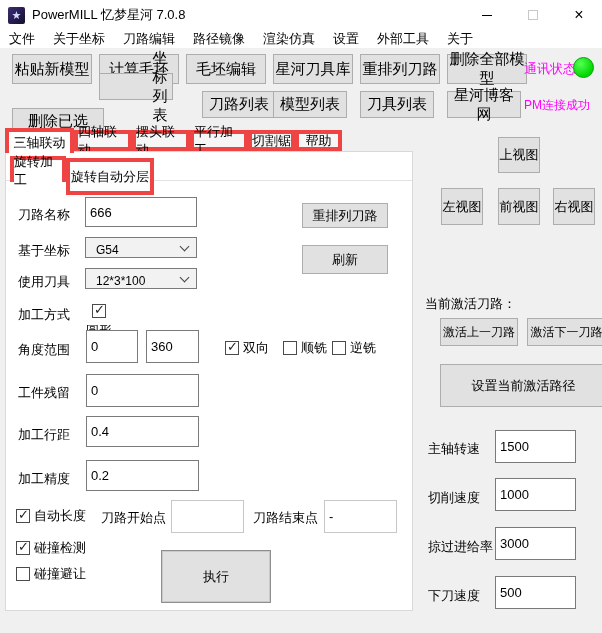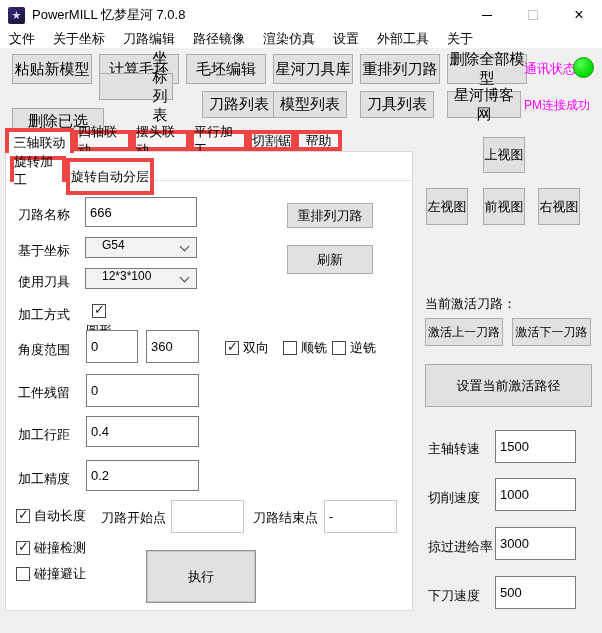--- a/index.html
+++ b/index.html
@@ -32,26 +32,26 @@
 
   
   .tab { position:absolute; border:4px solid #ef4444; background:#f6f6f6; display:flex; align-items:center; justify-content:center; font-size:13px; }
   .tab.active { background:#fff; border-bottom:none; z-index:3; }
 
   .panel { position:absolute; left:5px; top:151px; width:408px; height:460px; background:#fff; border:1px solid #d9d9d9; z-index:1; }
 
   .lbl { position:absolute; font-size:13px; white-space:nowrap; }
   .inp { position:absolute; border:1px solid #7a7a7a; background:#fff; font-size:13px; padding:0 4px;
          font-family:inherit; color:#000; }
-  .combo { position:absolute; border:1px solid #7a7a7a; background:#f2f2f2; display:flex; align-items:flex-start;
-           padding-left:16px; font-size:12px; }
+  .combo { position:absolute; border:1px solid #7a7a7a; background:#f2f2f2; display:flex; align-items:flex-end;
+           padding-left:10px; font-size:12px; }
   .combo .chev { position:absolute; right:8px; top:5px; width:7px; height:7px;
                  border-right:1px solid #444; border-bottom:1px solid #444; transform:rotate(45deg); }
   .btn { position:absolute; background:#e1e1e1; border:1px solid #adadad; font-size:13px;
-         display:flex; align-items:center; justify-content:center; font-family:Liberation Mono, monospace; }
+         display:flex; align-items:center; justify-content:center; font-family:Liberation Mono, monospace;margin-left:15px; }
   .btn-exec { border:1px solid #8f8f8f; box-shadow:0 0 0 1px #c9c9c9 inset; }
 
   .chkrow { position:absolute; display:flex; align-items:center; gap:4px; }
   .cb { width:14px; height:14px; border:1px solid #4a4a4a; background:#fff; position:relative; flex:0 0 auto; }
   .cb.on::after { content:"✓"; position:absolute; left:1px; top:-3px; font-size:13px; color:#222; }
   .chkrow .cl { font-size:13px; white-space:nowrap; }
 </style>
 </head>
 <body>
 

